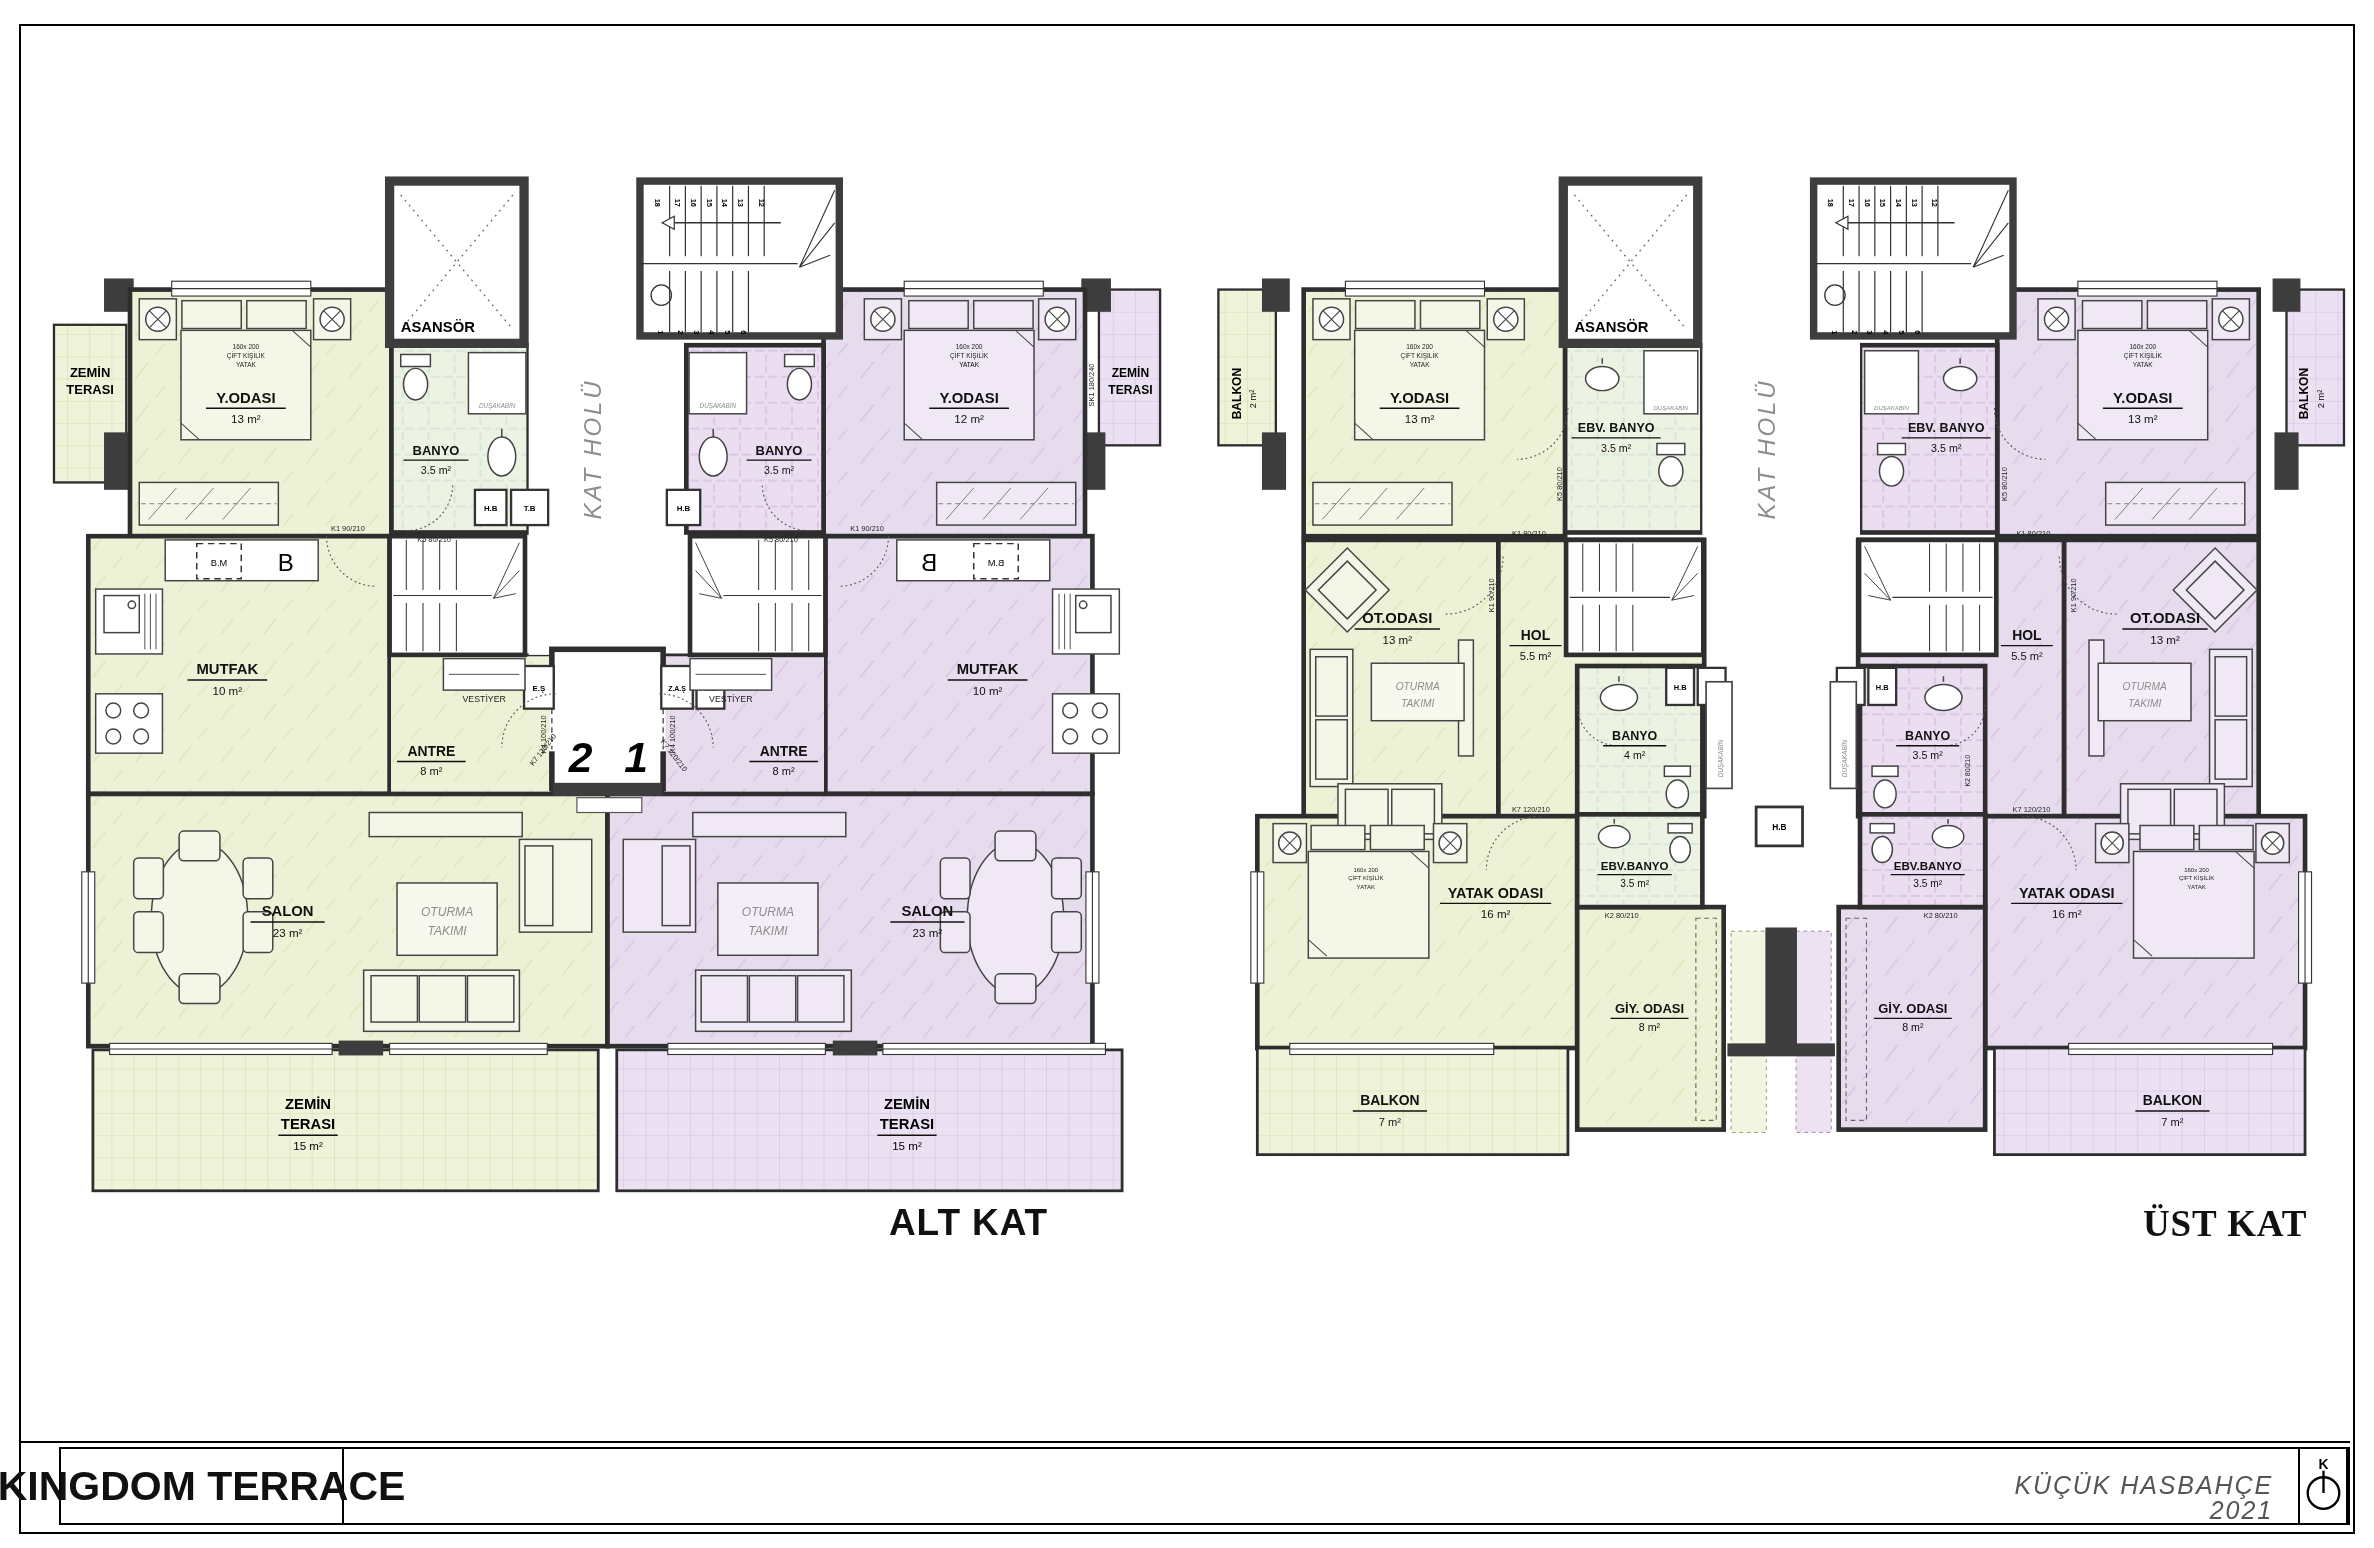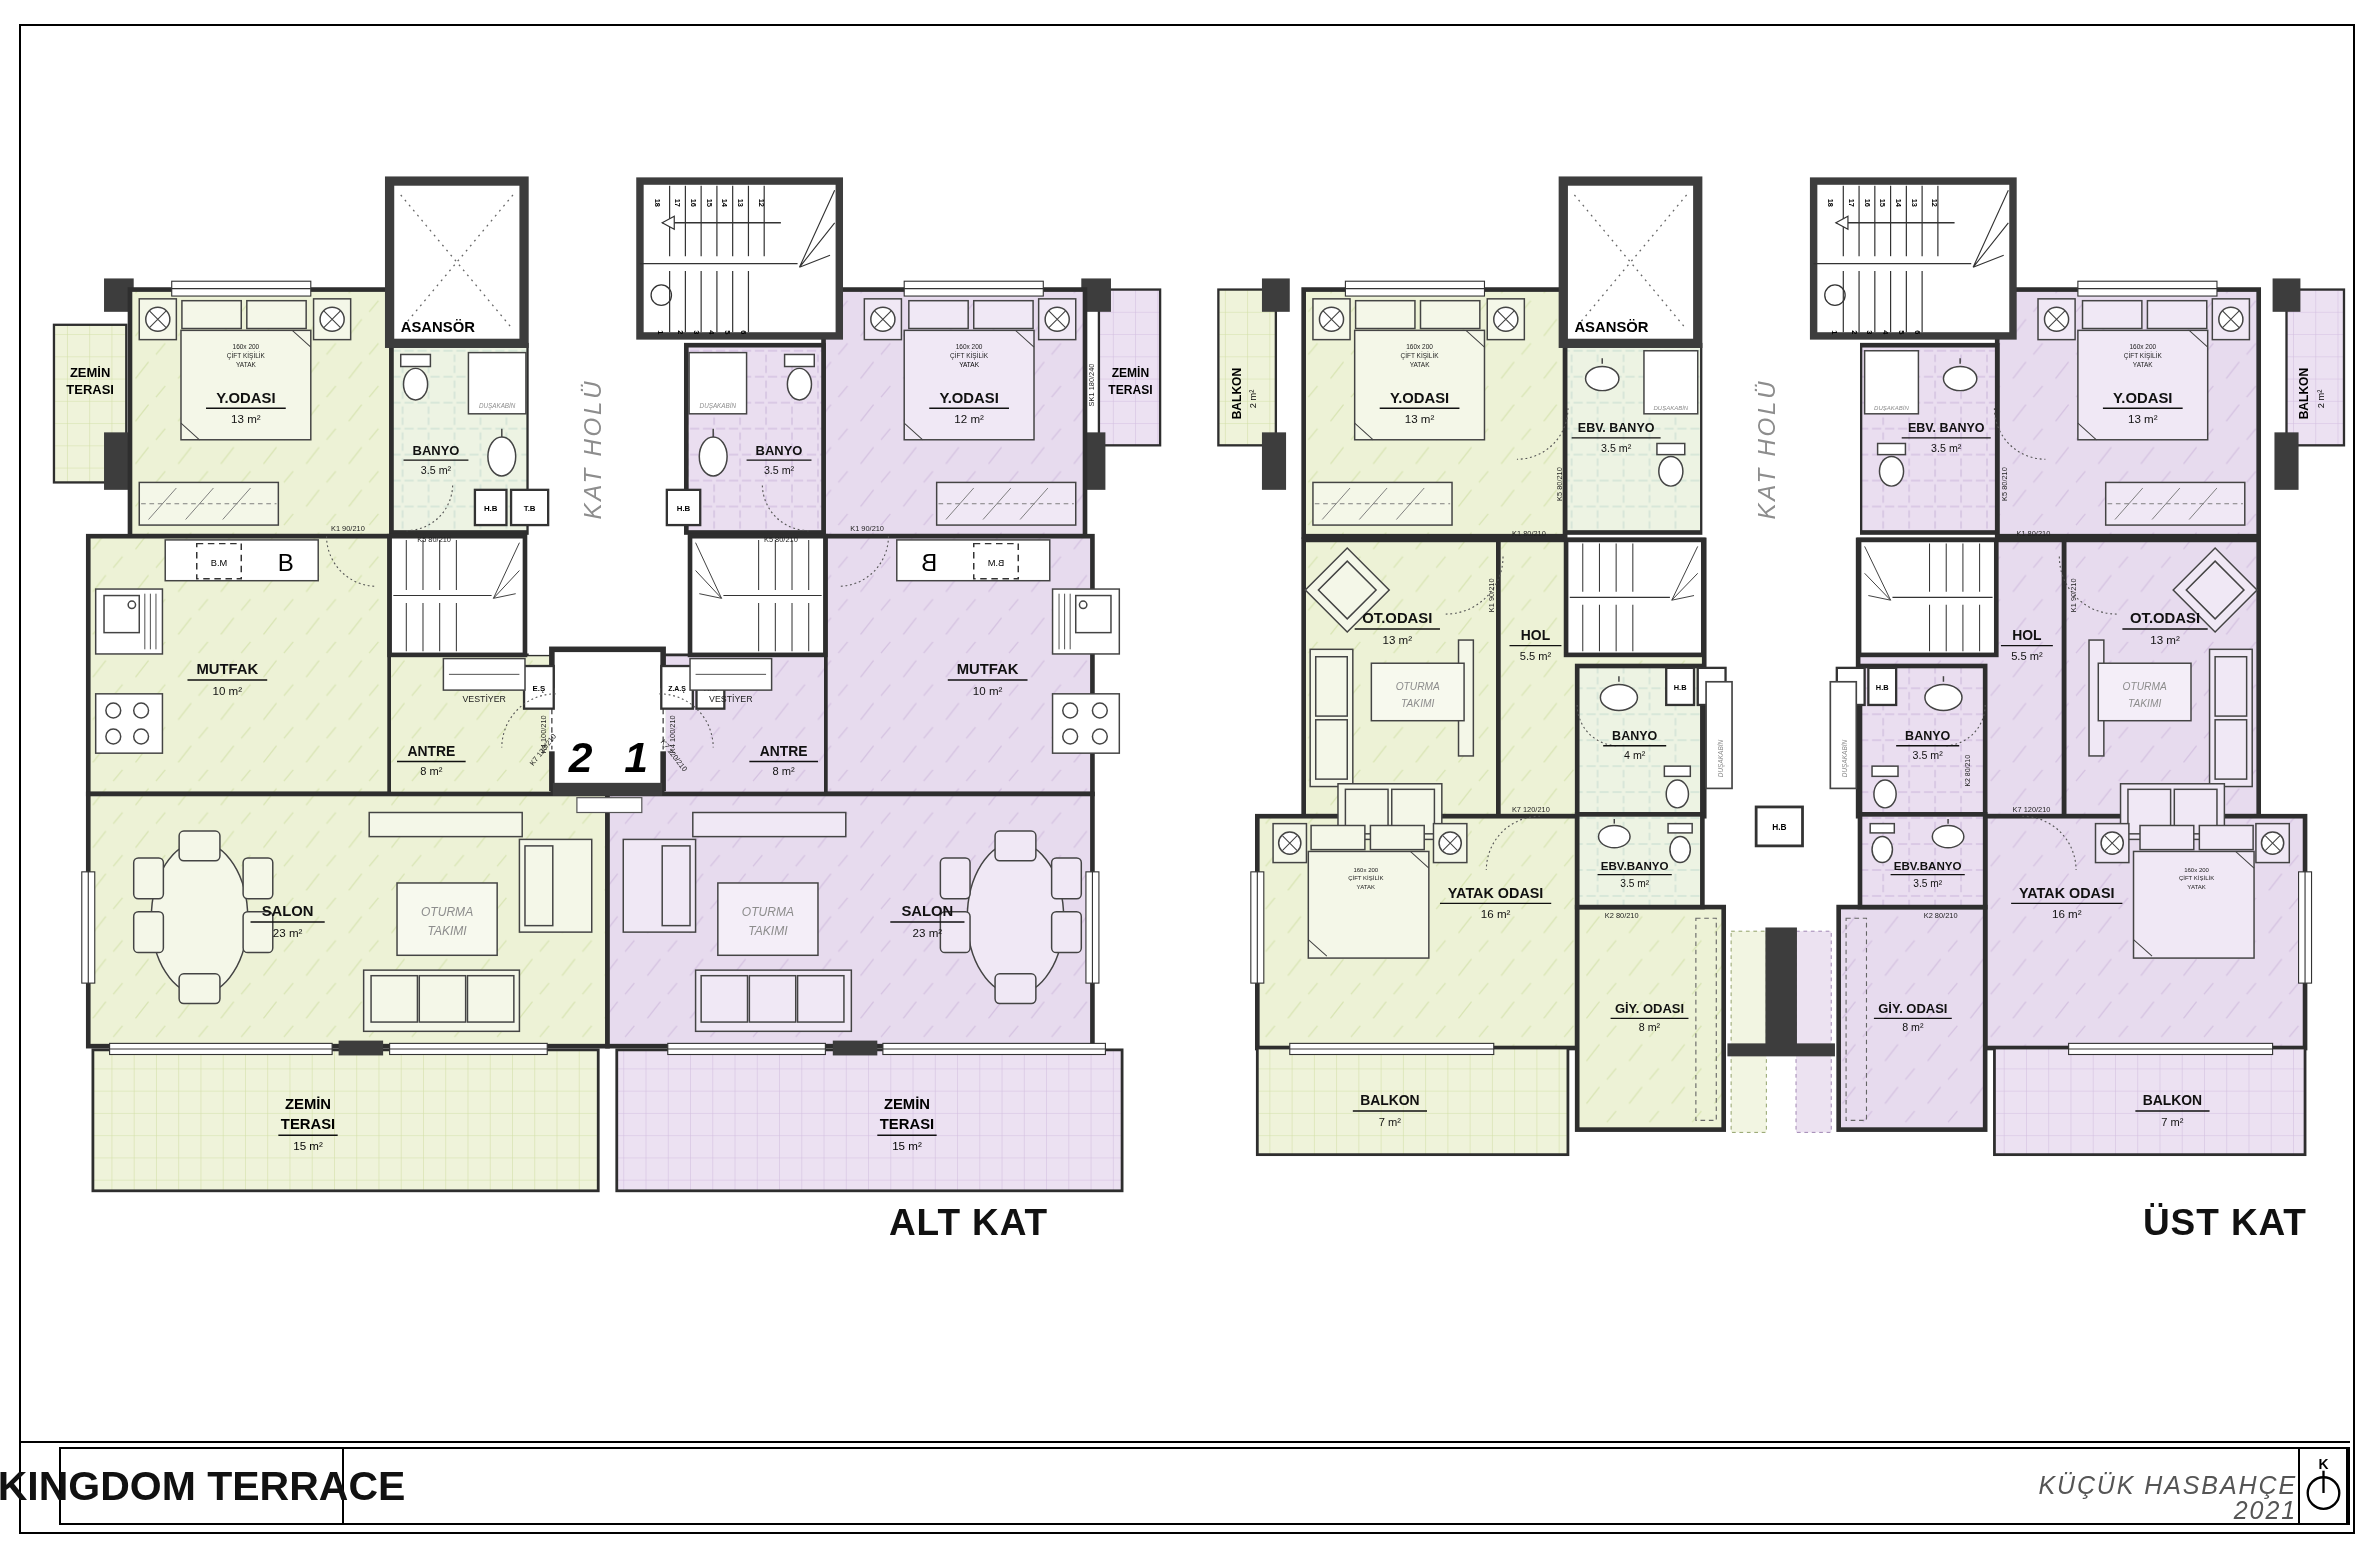--- a/index.html
+++ b/index.html
@@ -3,21 +3,21 @@
 <meta charset="utf-8">
 <style>
   html,body{margin:0;padding:0;background:#fff;}
   .sheet{position:relative;width:2375px;height:1548px;background:#fff;overflow:hidden;
          font-family:"Liberation Sans",sans-serif;color:#111;}
   .frame{position:absolute;left:18.6px;top:24px;width:2332px;height:1506px;border:2.8px solid #000;}
   .tband-topline{position:absolute;left:21.3px;top:1441px;width:2329px;height:1.9px;background:#000;}
   .tband{position:absolute;left:59px;top:1447px;width:2287px;height:74px;border:2.8px solid #000;background:#fff;display:flex;}
   .cell{height:100%;box-sizing:border-box;display:flex;align-items:center;justify-content:center;}
   .cell.project{width:283px;border-right:2.8px solid #000;font-weight:900;font-size:41px;letter-spacing:0px;white-space:nowrap;}
-  .cell.note{flex:1;justify-content:flex-end;padding-right:1px;flex-direction:column;align-items:flex-end;
+  .cell.note{flex:1;justify-content:flex-end;padding-right:25px;flex-direction:column;align-items:flex-end;
              font-style:italic;color:#555;font-size:25px;line-height:25px;letter-spacing:1.9px;}
   .cell.compass{width:50px;border-left:2.8px solid #000;border-right:2.8px solid #000;}
   .cell.sheetname{width:577px;font-weight:900;font-size:43px;white-space:nowrap;}
   .floorlabel{position:absolute;font-weight:900;font-size:37px;letter-spacing:0.9px;white-space:nowrap;}
   svg text{font-family:"Liberation Sans",sans-serif;}
   .rn{font-weight:bold;fill:#111;}
   .ra{fill:#111;}
   .tiny{fill:#222;}
   .hand{font-style:italic;fill:#8d8d8d;}
 </style>
@@ -833,21 +833,21 @@
       <text x="2190" y="876" text-anchor="middle" font-size="8" class="tiny">K7 120/210</text>
       <text transform="translate(1684,540) rotate(-90)" font-size="8" class="tiny">K5 80/210</text>
       <text transform="translate(2164,540) rotate(-90)" font-size="8" class="tiny">K5 80/210</text>
       <text x="1748" y="990" text-anchor="middle" font-size="8" class="tiny">K2 80/210</text>
       <text x="2092" y="990" text-anchor="middle" font-size="8" class="tiny">K2 80/210</text>
       <text transform="translate(2124,848) rotate(-90)" font-size="7.5" class="tiny">K2 80/210</text>
     </g>
   </svg>
 
   <div class="floorlabel" style="left:889px;top:1202px;">ALT KAT</div>
-  <div class="floorlabel" style="left:2143px;top:1202px;">ÜST KAT</div>
+  <div class="floorlabel" style="left:2143px;top:1202px;font-family:Liberation Serif, serif;">ÜST KAT</div>
 
   <div class="tband-topline"></div>
   <div class="tband">
     <div class="cell project">KINGDOM TERRACE</div>
     <div class="cell note">
       <span>KÜÇÜK HASBAHÇE</span>
       <span>2021</span>
     </div>
     <div class="cell compass">
       <svg width="41" height="65" viewBox="0 0 44 70">

